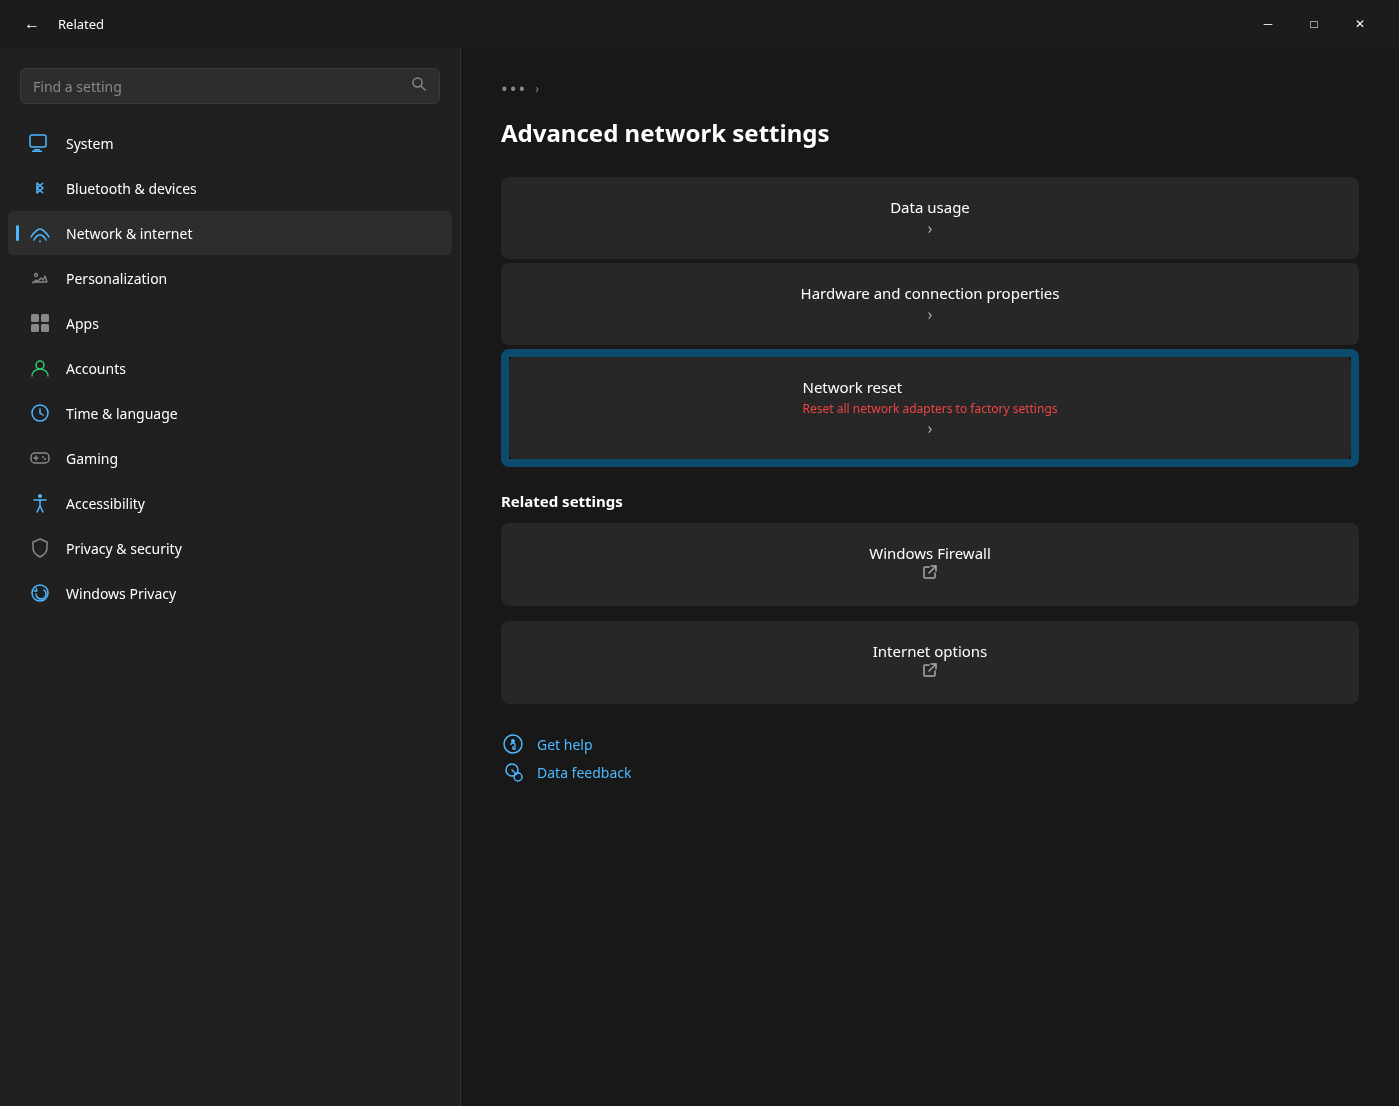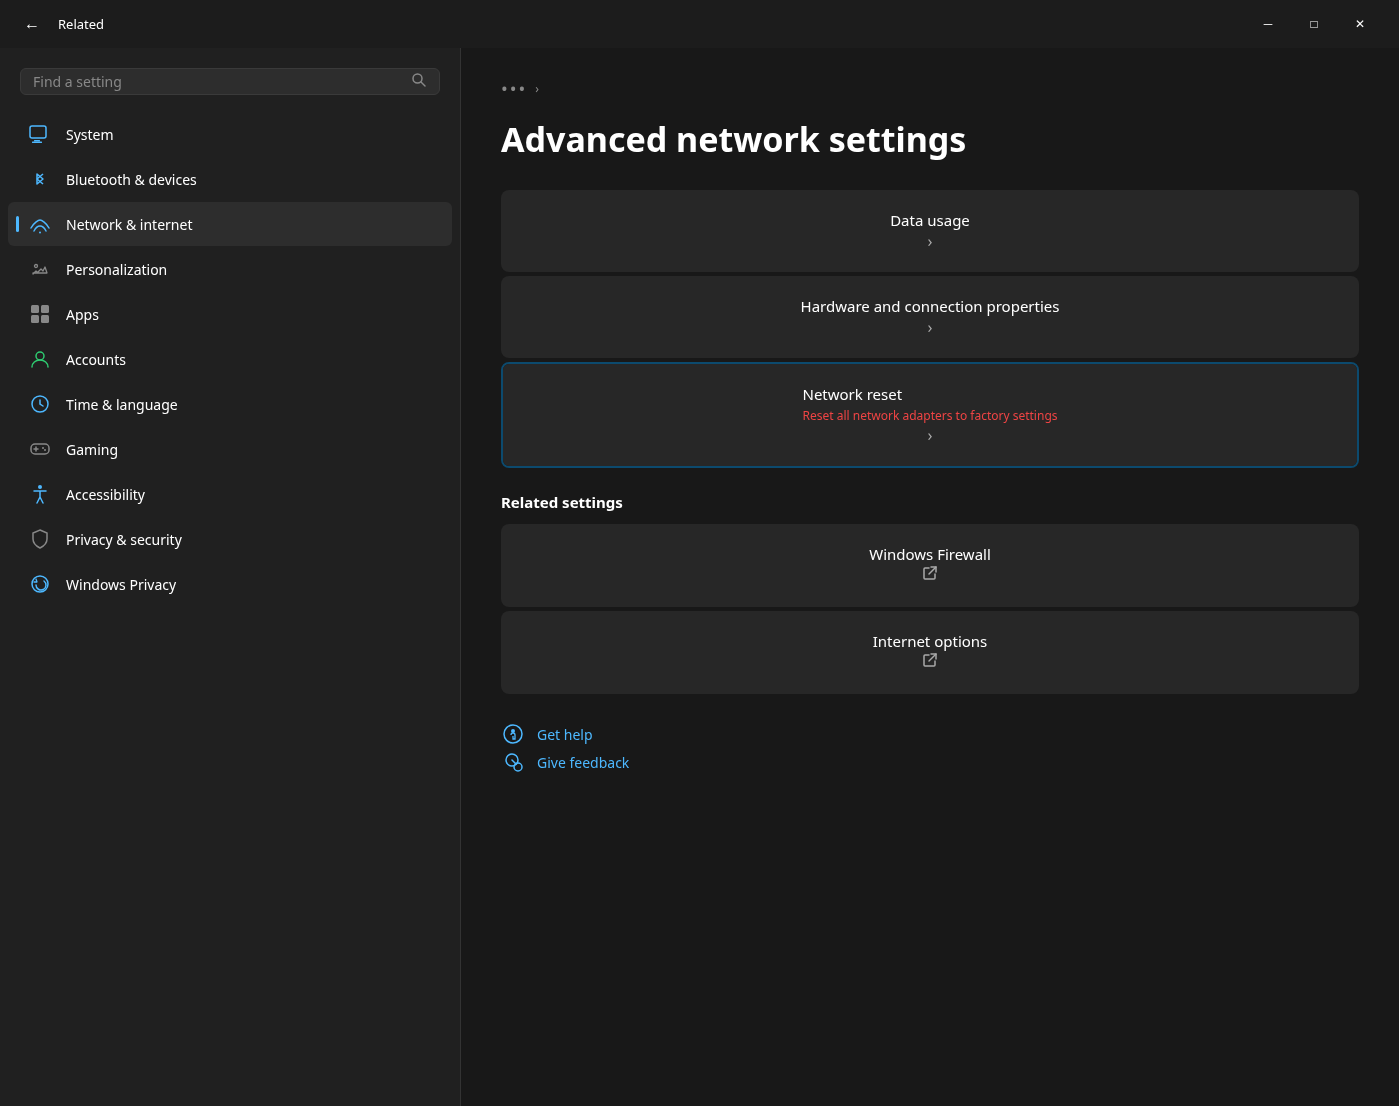--- a/index.html
+++ b/index.html
@@ -69,21 +69,21 @@
     .search-container {
       padding: 20px 20px 16px 20px;
     }
     .search-box {
       background: #2d2d2d;
       border: 1px solid #3a3a3a;
       border-radius: 6px;
       display: flex;
       align-items: center;
       padding: 0 12px;
-      height: 27px;
+      height: 36px;
       gap: 8px;
     }
     .search-box input {
       background: transparent;
       border: none;
       outline: none;
       color: #ffffff;
       font-size: 14px;
       flex: 1;
       font-family: 'Segoe UI', system-ui, sans-serif;
@@ -144,21 +144,21 @@
       font-size: 18px;
       letter-spacing: 2px;
       color: #888;
     }
     .breadcrumb-chevron {
       color: #888;
       font-size: 12px;
     }
 
     .page-title {
-      font-size: 34px;
+      font-size: 24px;
       font-weight: 700;
       color: #ffffff;
       margin-bottom: 28px;
     }
 
     .settings-card {
       background: #272727;
       border-radius: 8px;
       margin-bottom: 4px;
       cursor: pointer;
@@ -173,21 +173,21 @@
     }
 
     .card-text-block { flex: 1; }
     .card-title { font-size: 15px; color: #ffffff; }
     .card-subtitle { font-size: 12px; color: #ef4444; margin-top: 3px; }
 
     .card-chevron { color: #aaa; font-size: 16px; }
     .card-external { color: #aaa; font-size: 16px; }
 
     .card-highlighted {
-      border: 2px solid #0c4a6e;
+      border: 8px solid #0c4a6e;
       border-radius: 8px;
       margin-bottom: 4px;
     }
     .card-highlighted .settings-card {
       border-radius: 6px;
       margin-bottom: 0;
     }
 
     .section-label {
       font-size: 15px;
@@ -448,21 +448,21 @@
         <span class="card-external">
           <svg width="18" height="18" viewBox="0 0 18 18" fill="none">
             <path d="M10 3h5v5" stroke="#aaa" stroke-width="1.5" stroke-linecap="round" stroke-linejoin="round"></path>
             <path d="M15 3l-7 7" stroke="#aaa" stroke-width="1.5" stroke-linecap="round"></path>
             <path d="M8 4H4a1 1 0 00-1 1v9a1 1 0 001 1h9a1 1 0 001-1v-4" stroke="#aaa" stroke-width="1.5" stroke-linecap="round"></path>
           </svg>
         </span>
       </div>
     </div>
 
-    <div class="settings-card" style="margin-top:4px;">
+    <div class="settings-card" style="margin-top:15px;">
       <div class="settings-card-inner">
         <div class="card-text-block">
           <div class="card-title">Internet options</div>
         </div>
         <span class="card-external">
           <svg width="18" height="18" viewBox="0 0 18 18" fill="none">
             <path d="M10 3h5v5" stroke="#aaa" stroke-width="1.5" stroke-linecap="round" stroke-linejoin="round"></path>
             <path d="M15 3l-7 7" stroke="#aaa" stroke-width="1.5" stroke-linecap="round"></path>
             <path d="M8 4H4a1 1 0 00-1 1v9a1 1 0 001 1h9a1 1 0 001-1v-4" stroke="#aaa" stroke-width="1.5" stroke-linecap="round"></path>
           </svg>
@@ -482,18 +482,18 @@
         <span>Get help</span>
       </a>
       <a class="help-link">
         <span class="help-icon">
           <svg width="22" height="22" viewBox="0 0 22 22" fill="none">
             <circle cx="10" cy="9" r="6" stroke="#4db8ff" stroke-width="1.5" fill="none"></circle>
             <circle cx="16" cy="16" r="4" stroke="#4db8ff" stroke-width="1.5" fill="none"></circle>
             <path d="M14 13l-4-4" stroke="#4db8ff" stroke-width="1.5" stroke-linecap="round"></path>
           </svg>
         </span>
-        <span>Give feedback</span>
+        <span>Data feedback</span>
       </a>
     </div>
 
   </div>
 </div>
 
 </body></html>

